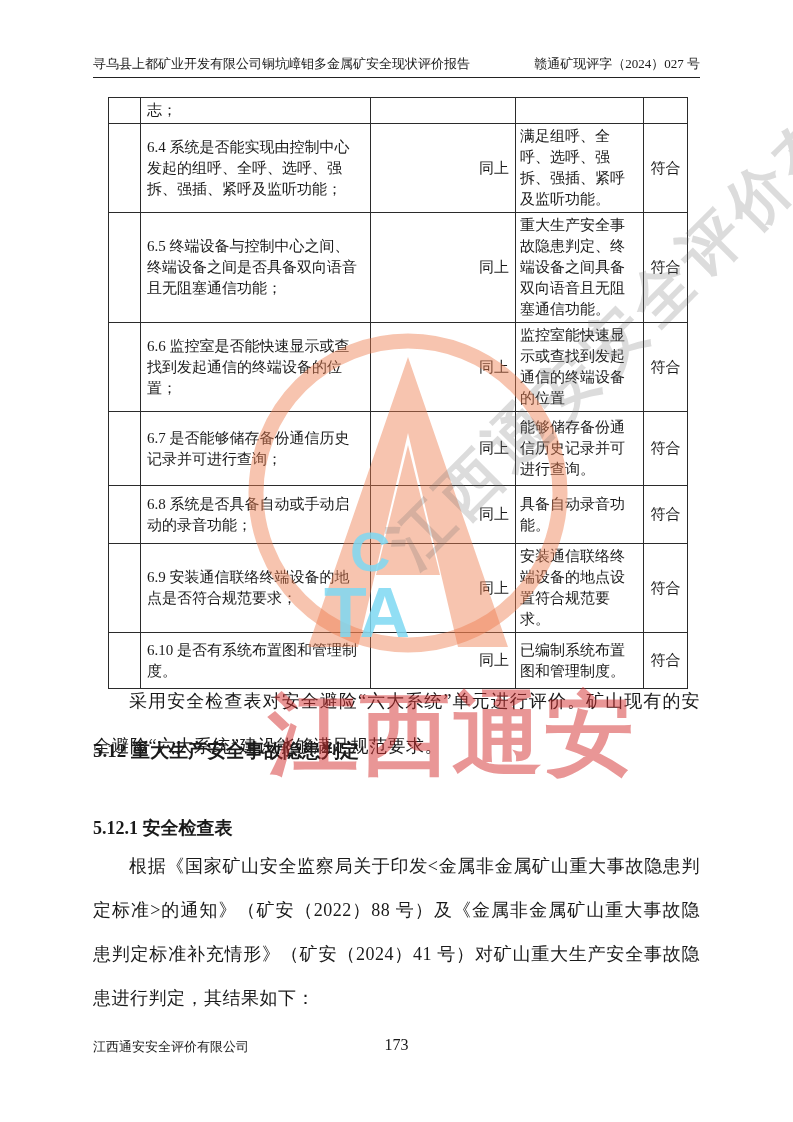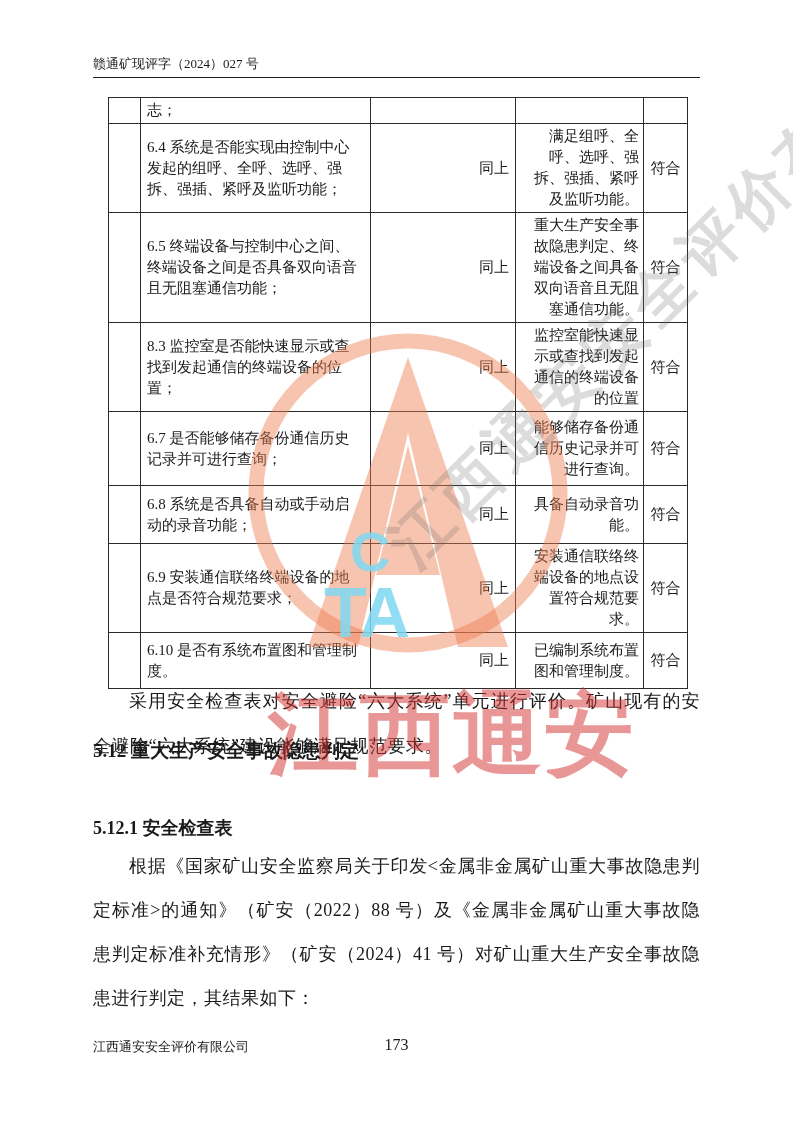--- a/index.html
+++ b/index.html
@@ -24,21 +24,21 @@
     border-collapse:collapse;table-layout:fixed;width:579px;
   }
   .doc-table td{
     border:1px solid #2b2b2b;
     font-size:15px;line-height:21px;
     padding:2px 6px;vertical-align:middle;
     overflow:hidden;
   }
   .doc-table td.c-item{text-align:left;}
   .doc-table td.c-method{text-align:right;}
-  .doc-table td.c-actual{text-align:right;padding:2px 4px;}
+  .doc-table td.c-actual{text-align:left;padding:2px 4px;}
   .doc-table td.c-result{text-align:center;padding:2px 2px;}
   
   .sec-head{position:absolute;left:93px;width:607px;font-weight:bold;white-space:nowrap;}
   .h5112{top:650px;font-size:18px;}
   .h512{top:738px;font-size:19px;}
   .h5121{top:816px;font-size:18px;}
   .para{
     position:absolute;left:93px;width:607px;
     font-size:18px;line-height:45px;text-align:justify;
     text-indent:2em;letter-spacing:0.5px;
@@ -80,20 +80,21 @@
     font-family:"Liberation Serif","DejaVu Serif",serif;
     white-space:nowrap;
   }
 </style>
 </head>
 <body>
 
 <div class="page">
 
   <div class="header">
+    <span class="h-left">寻乌县上都矿业开发有限公司铜坑嶂钼多金属矿安全现状评价报告</span>
     <span class="h-right">赣通矿现评字（2024）027 号</span>
   </div>
 
   <table class="doc-table">
     <colgroup>
       <col style="width:32px">
         <col style="width:230px">
         <col style="width:145px">
         <col style="width:128px">
         <col style="width:44px">
@@ -115,21 +116,21 @@
         </tr>
         <tr style="height: 107px;">
           <td></td>
           <td class="c-item">6.5 终端设备与控制中心之间、终端设备之间是否具备双向语音且无阻塞通信功能；</td>
           <td class="c-method">同上</td>
           <td class="c-actual">重大生产安全事故隐患判定、终端设备之间具备双向语音且无阻塞通信功能。</td>
           <td class="c-result">符合</td>
         </tr>
         <tr style="height: 70px;">
           <td></td>
-          <td class="c-item">8.3 监控室是否能快速显示或查找到发起通信的终端设备的位置；</td>
+          <td class="c-item">6.6 监控室是否能快速显示或查找到发起通信的终端设备的位置；</td>
           <td class="c-method">同上</td>
           <td class="c-actual">监控室能快速显示或查找到发起通信的终端设备的位置</td>
           <td class="c-result">符合</td>
         </tr>
         <tr style="height: 74px;">
           <td></td>
           <td class="c-item">6.7 是否能够储存备份通信历史记录并可进行查询；</td>
           <td class="c-method">同上</td>
           <td class="c-actual">能够储存备份通信历史记录并可进行查询。</td>
           <td class="c-result">符合</td>

